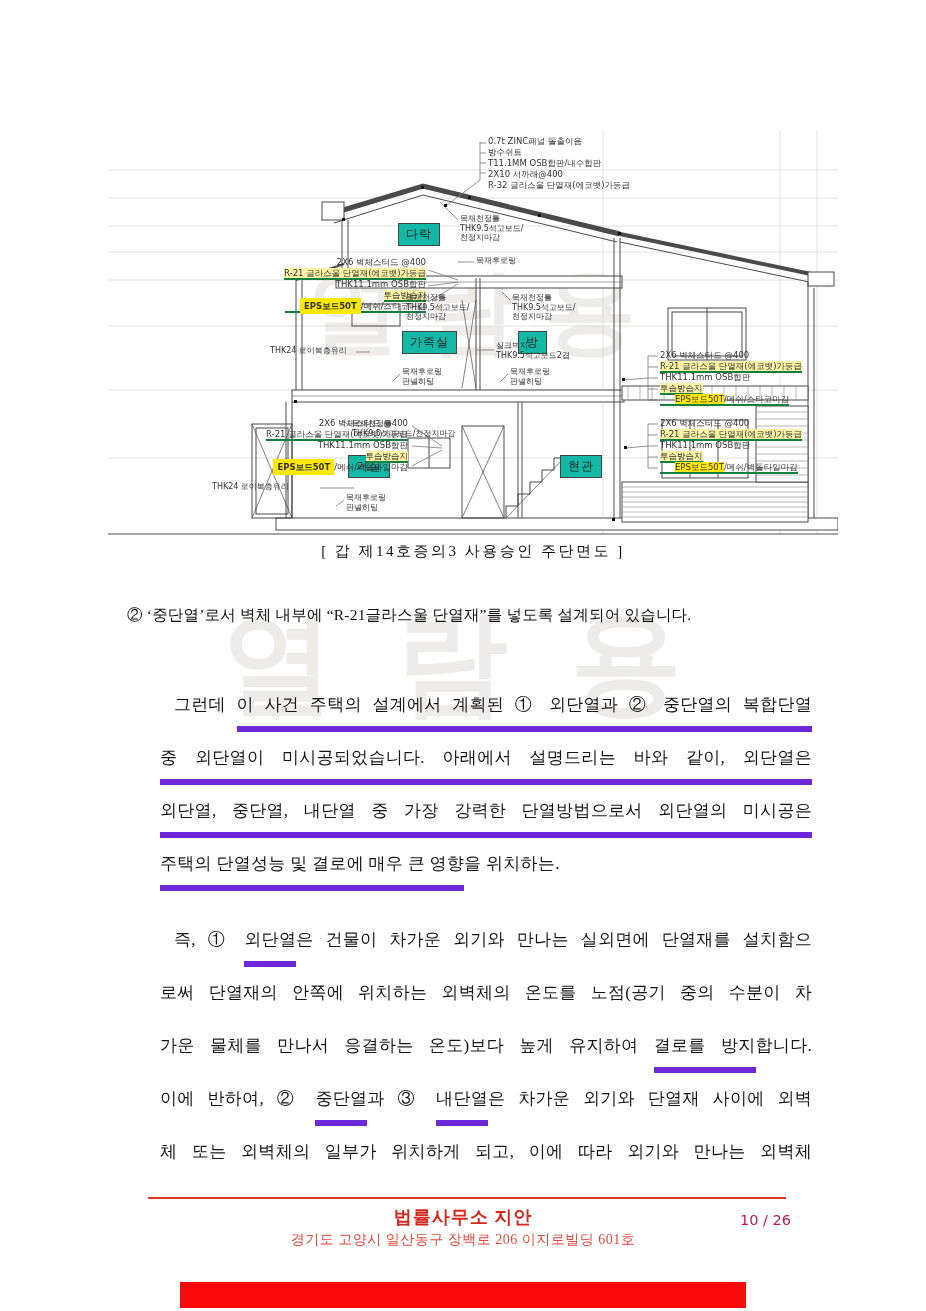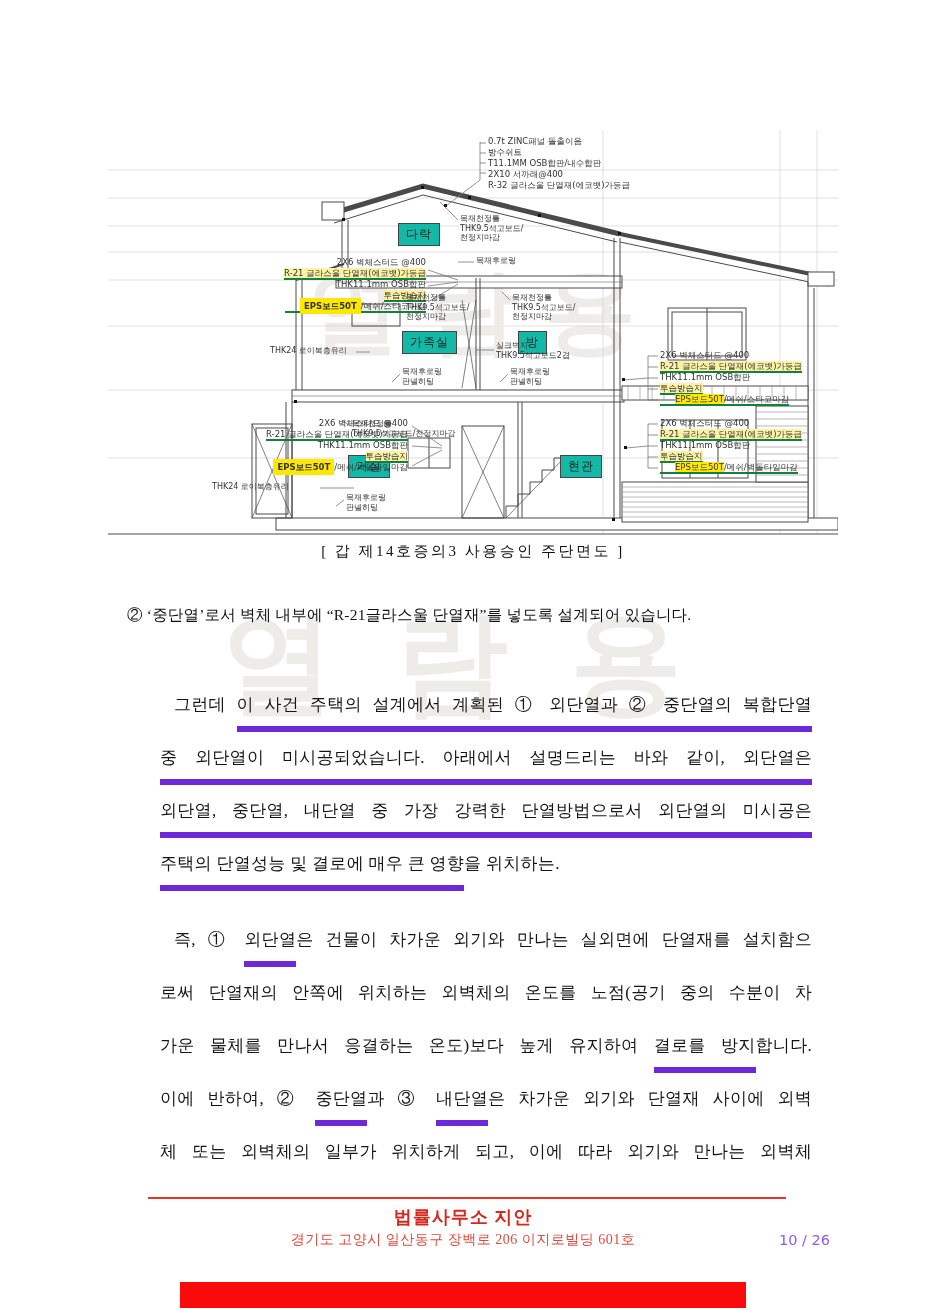--- a/index.html
+++ b/index.html
@@ -39,22 +39,22 @@
   .body-line{position:absolute;left:160px;width:652px;font-size:17px;color:#151515;
       text-align:justify;text-align-last:justify;letter-spacing:0.3px;line-height:24px;}
   .body-line.noflush{text-align-last:left;}
   .body-line.indent{padding-left:14px;width:638px;}
   .body-line .u{border-bottom:6px solid #6d28d9;padding-bottom:12px;}
   
   .footer-rule{position:absolute;left:148px;top:1197px;width:638px;height:0;
       border-top:2.5px solid #e8352a;}
   .firm-name{position:absolute;left:0;top:1205px;width:926px;text-align:center;
       font-size:18px;font-weight:700;color:#d6281e;letter-spacing:1px;}
-  .page-num{position:absolute;left:740px;top:1212px;width:90px;text-align:right;
-      font-size:14.5px;color:#8b5cf6;font-family:"DejaVu Sans",sans-serif;margin-top:20px;}
+  .page-num{position:absolute;left:740px;top:1212px;width:90px;text-align:left;
+      font-size:14.5px;color:#be185d;font-family:"DejaVu Sans",sans-serif;}
   .footer-addr{position:absolute;left:0;top:1231px;width:926px;text-align:center;
       font-size:14px;color:#e04a3e;letter-spacing:0.5px;}
   .footer-tel{position:absolute;left:0;top:1253px;width:926px;text-align:center;
       font-size:14px;color:#e04a3e;letter-spacing:0.5px;}
   .footer-bar{position:absolute;left:180px;top:1282px;width:566px;height:26px;background:#fa0a0a;}
 </style>
 </head>
 <body>
 
 <div class="page">

